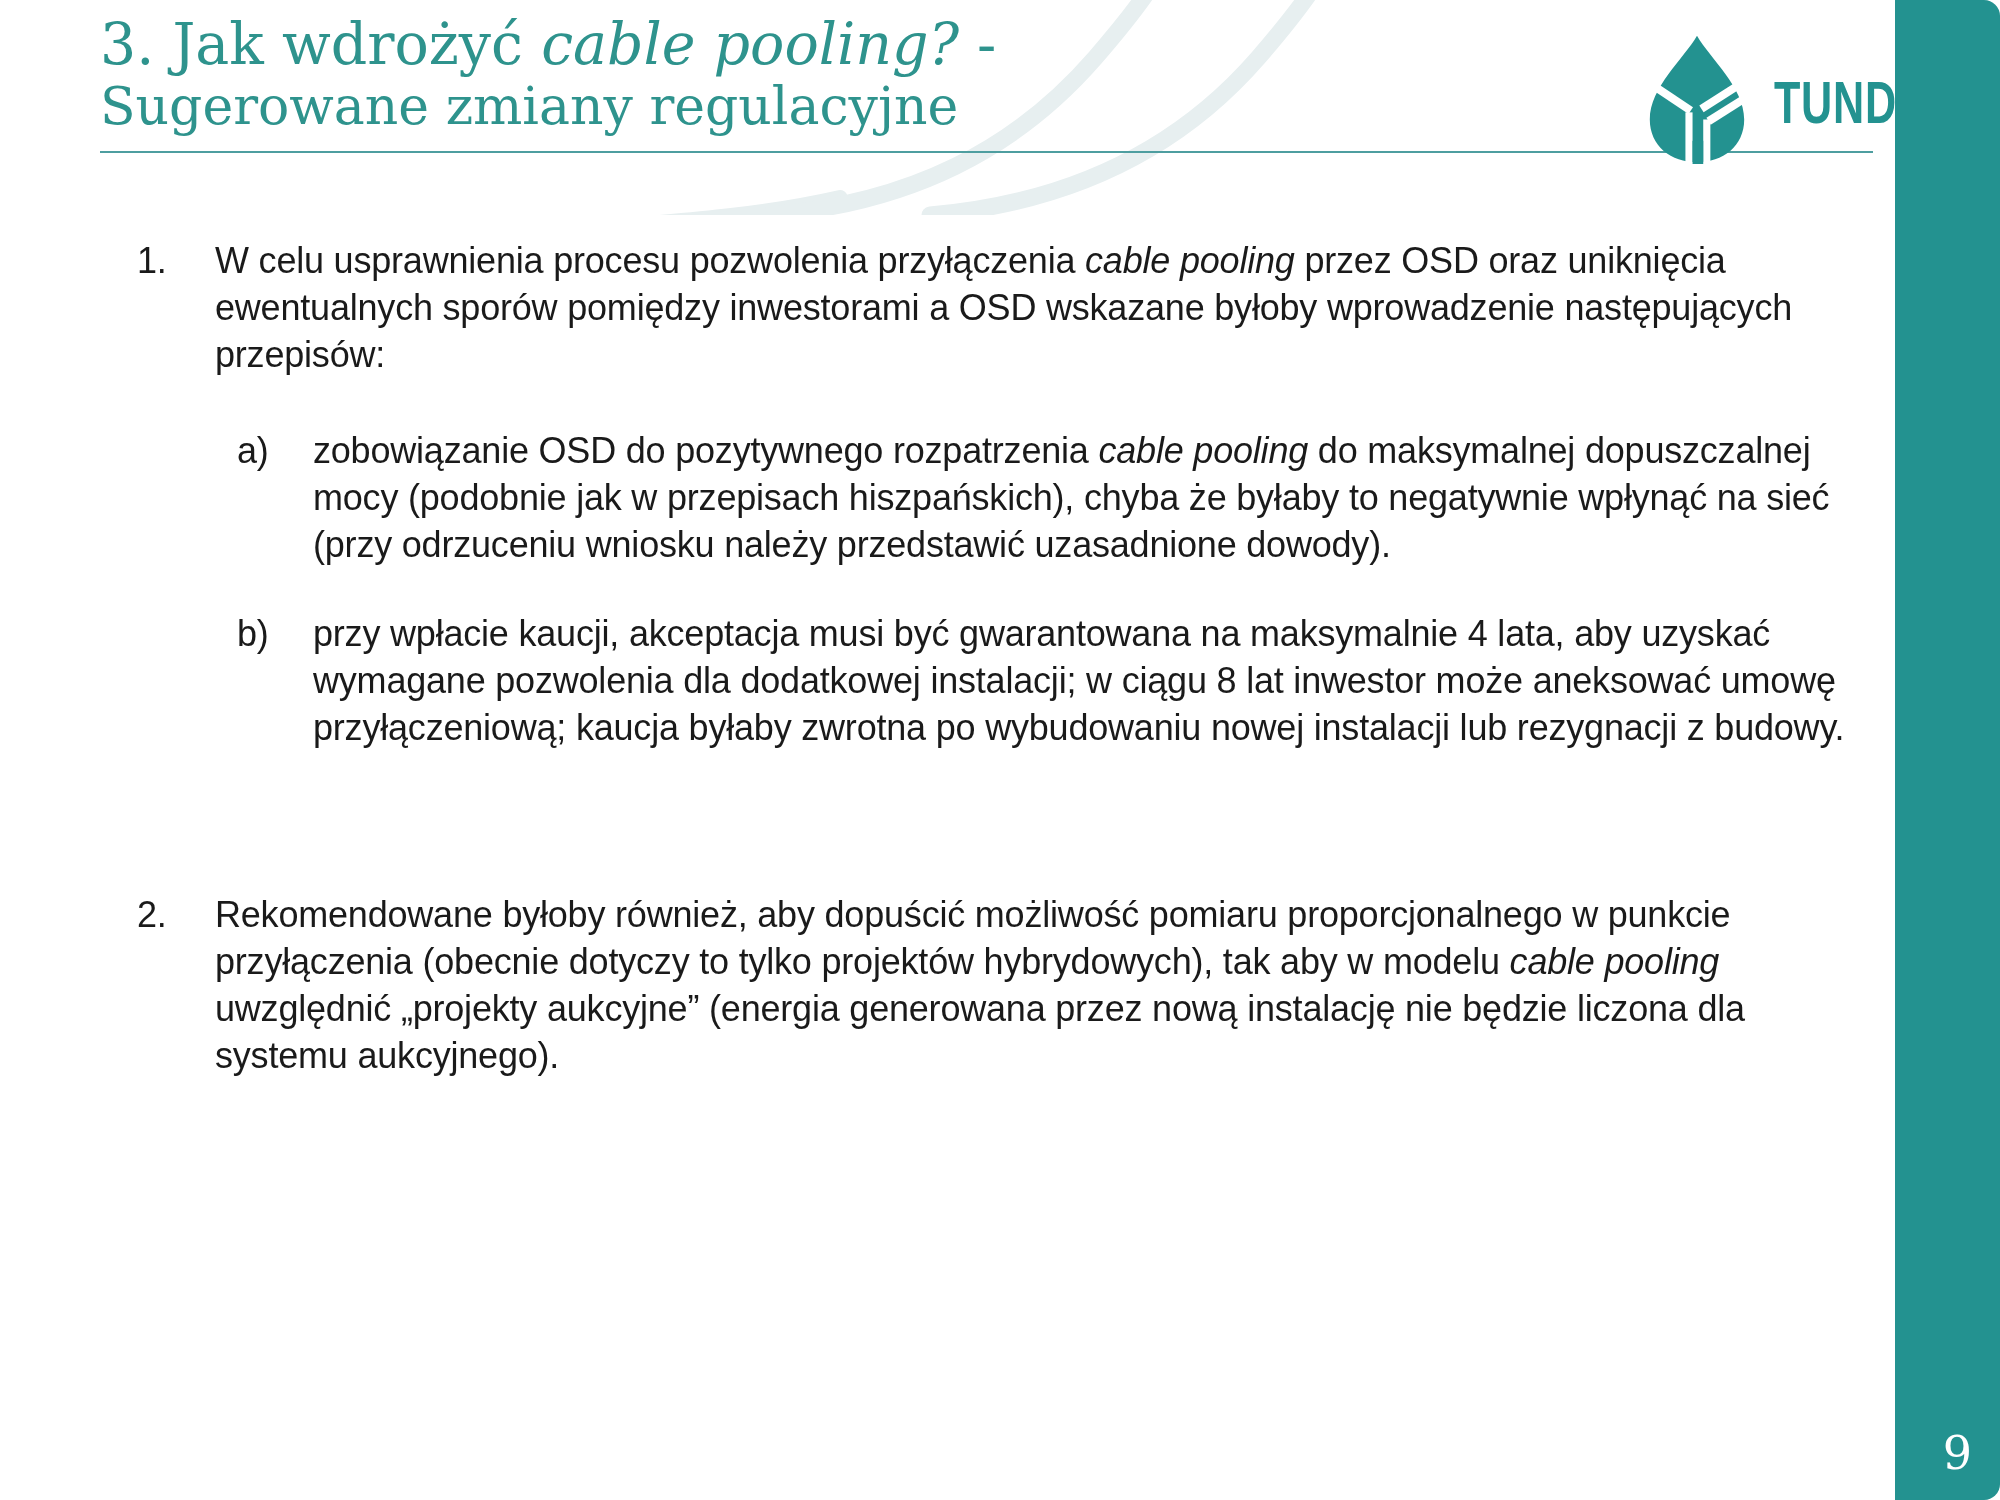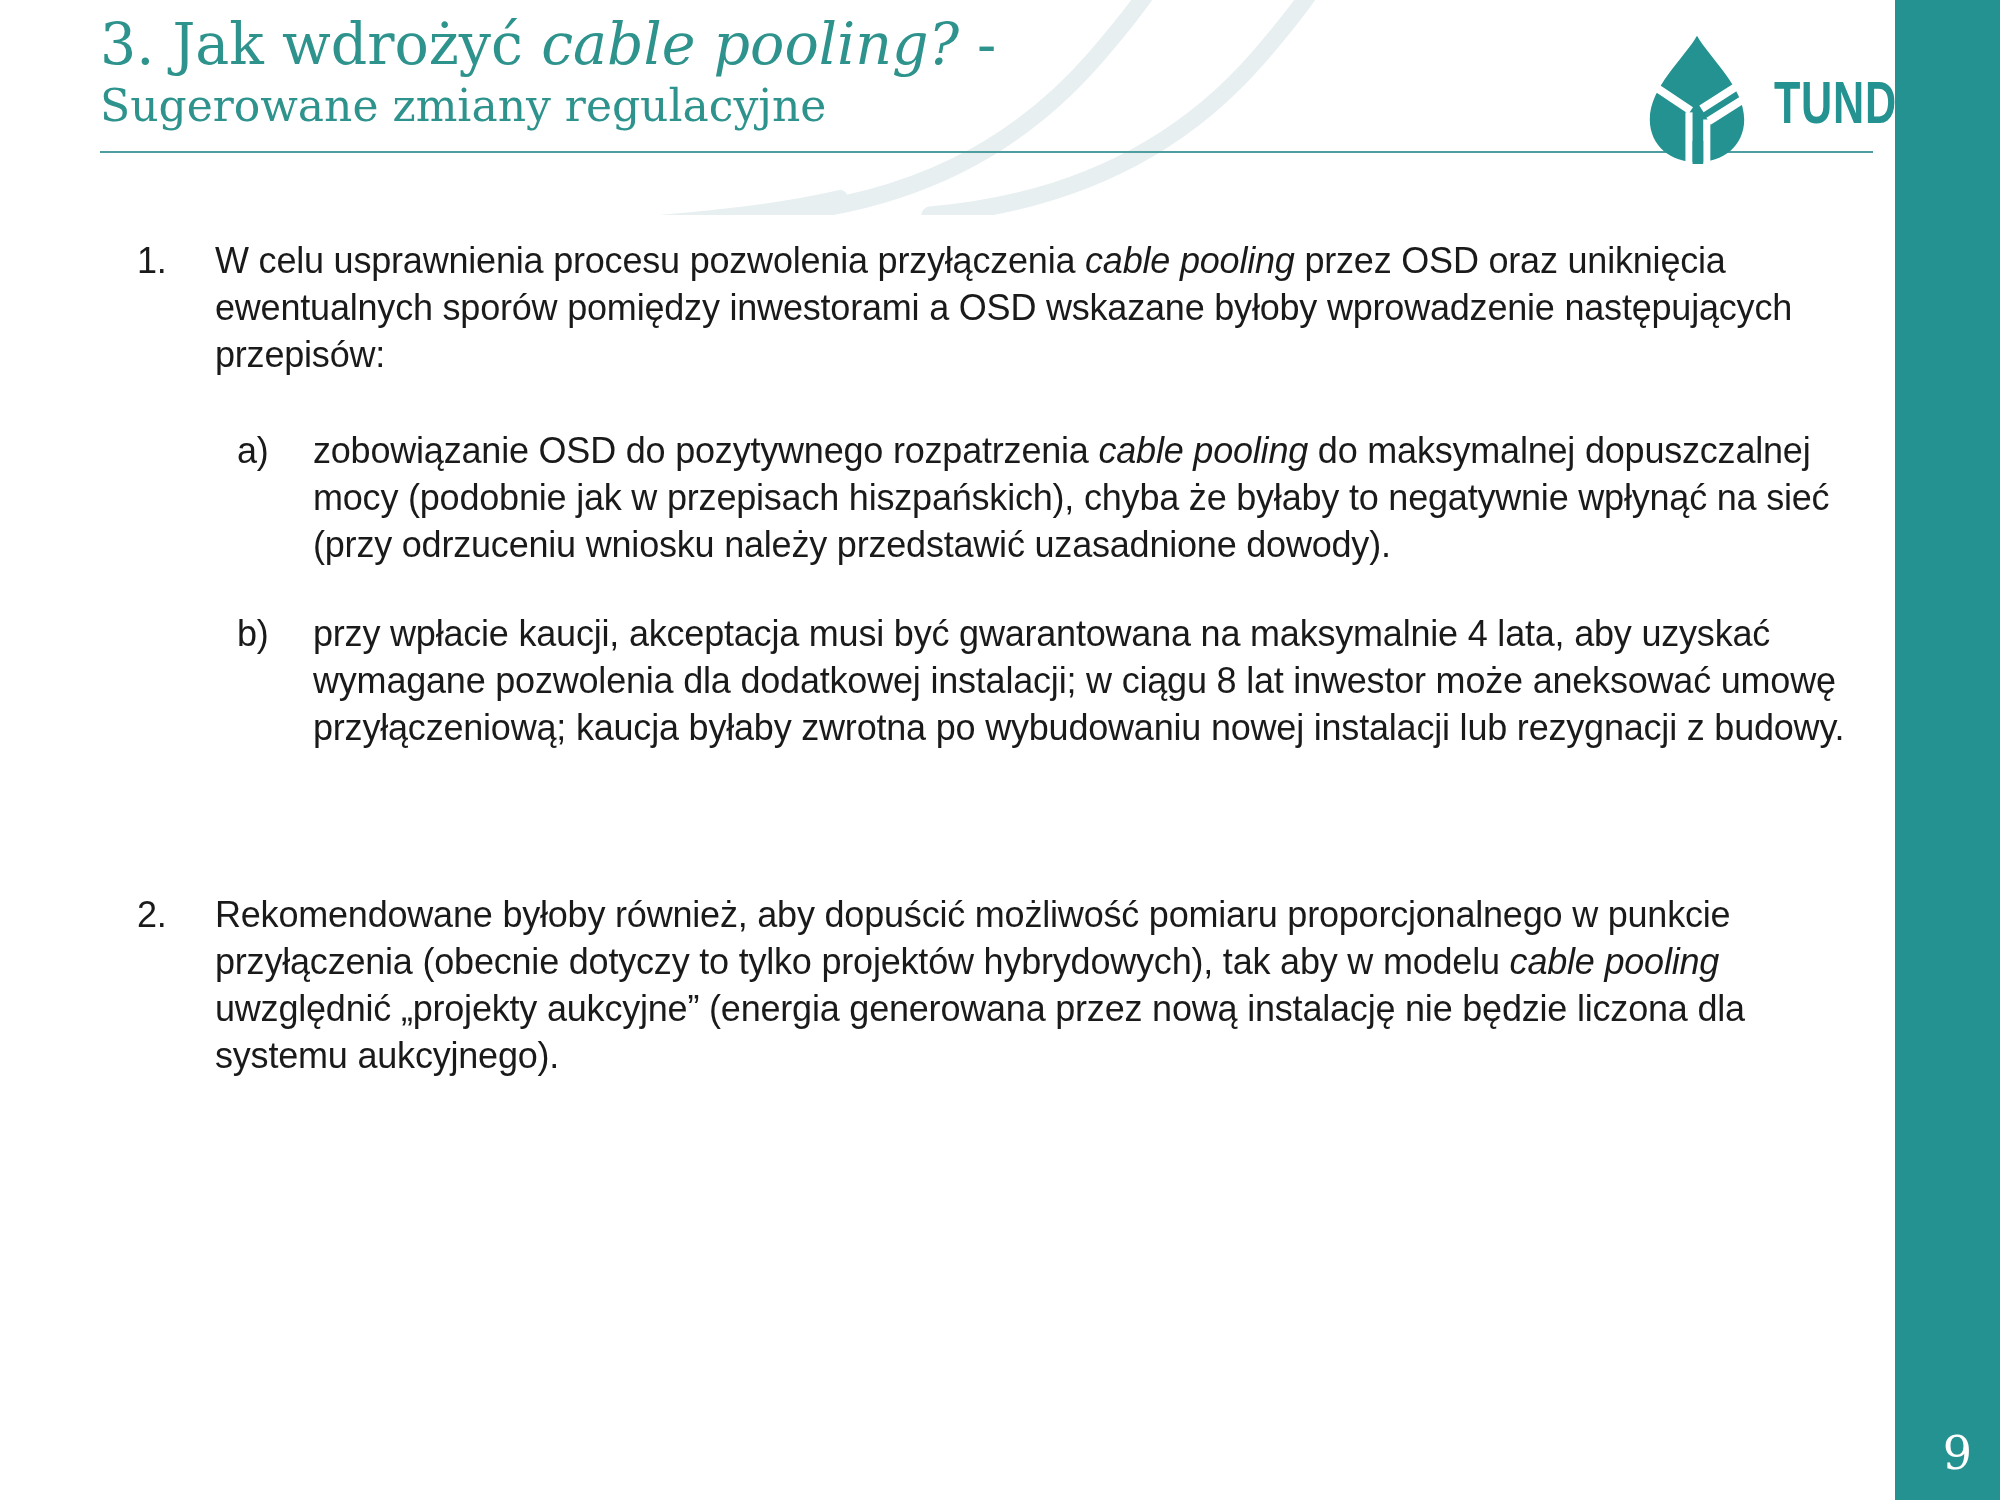--- a/index.html
+++ b/index.html
@@ -1,38 +1,38 @@
 <!DOCTYPE html>
 <html><head>
 <meta charset="utf-8">
 <style>
   * { margin:0; padding:0; box-sizing:border-box; }
   html,body { background:#ffffff; }
   .slide{
     position:relative; width:2000px; height:1500px; background:#ffffff;
-    overflow:hidden; font-family:"Liberation Sans", sans-serif;
+    overflow:hidden; font-family:"Liberation Sans", sans-serif;border-radius:16px;
   }
   
   .swoosh-svg{ position:absolute; top:0; left:0; pointer-events:none; }
   
   .sidebar{
     position:absolute; top:0; right:0; width:105px; height:1500px;
     background:#239290;
   }
   .page-number{
     position:absolute; right:28px; bottom:20px;
     font-family:"DejaVu Serif", serif; font-size:46px; color:#ffffff;
   }
   
   .title-block{
     position:absolute; left:100px; top:8px;
     font-family:"DejaVu Serif", serif; color:#2E938D;
   }
   .title-line1{ font-size:57px; line-height:72px; font-weight:normal; white-space:nowrap; }
-  .title-line2{ font-size:44px; line-height:52px; font-weight:normal; white-space:nowrap; }
+  .title-line2{ font-size:52px; line-height:52px; font-weight:normal; white-space:nowrap; }
   .title-line1 em, .title-line2 em{ font-style:italic; }
   .header-rule{
     position:absolute; left:100px; top:151px; width:1773px; height:2px;
     background:#4E9EA0;
   }
   
   .logo{
     position:absolute; left:1636px; top:34px;
     display:flex; align-items:center;
   }

